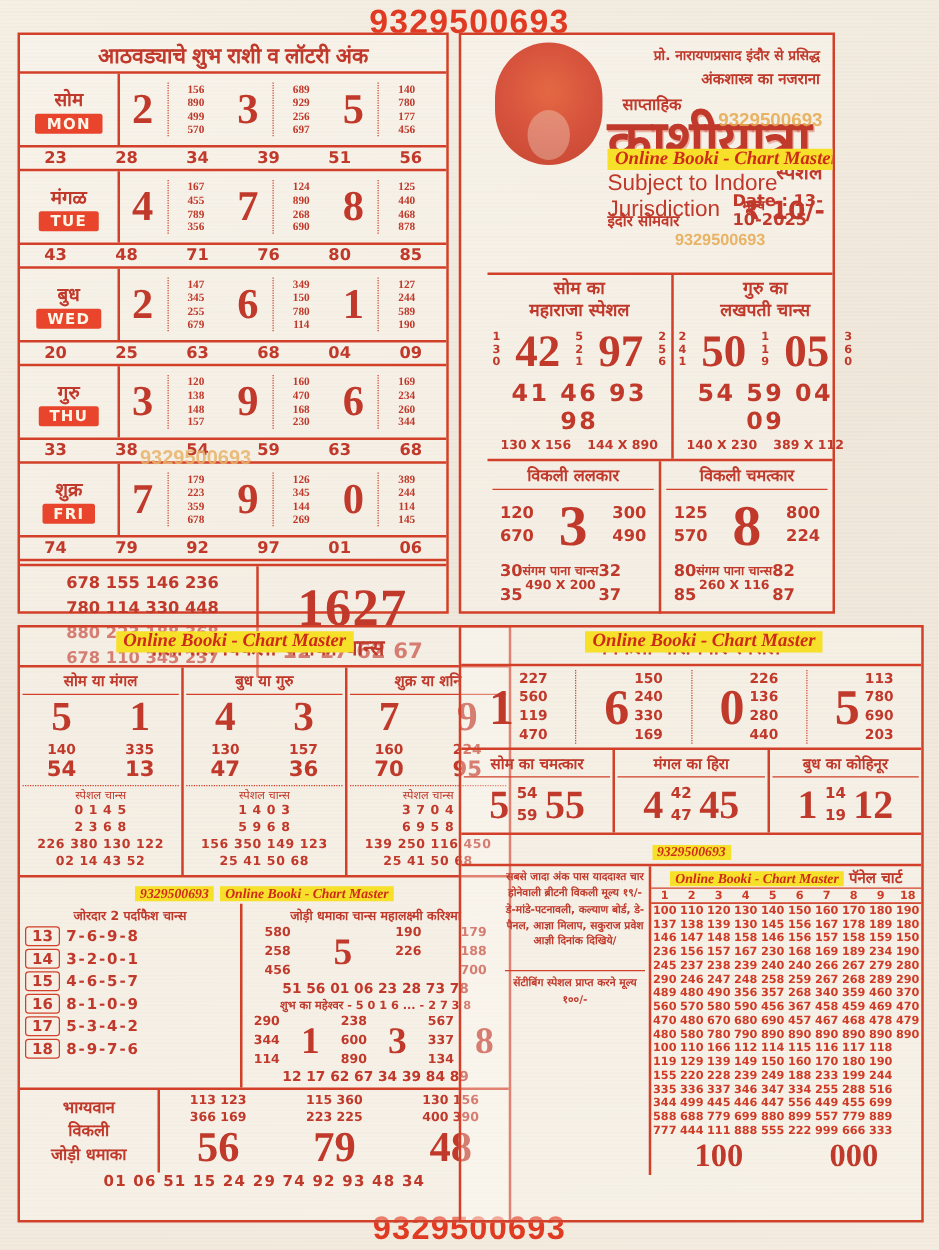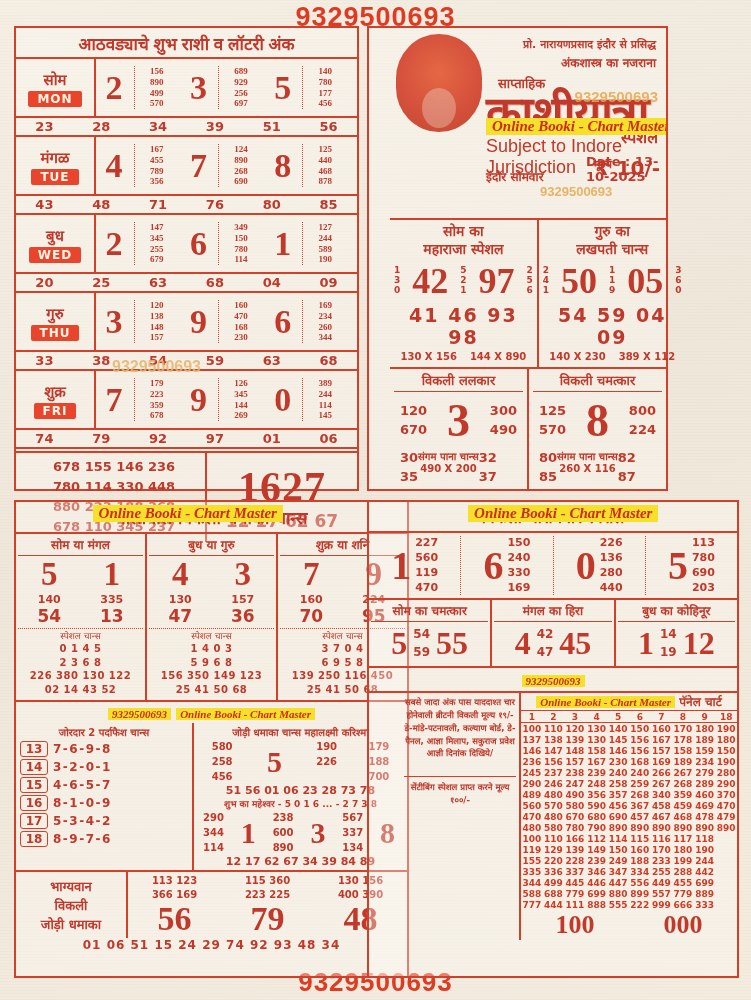--- a/index.html
+++ b/index.html
@@ -1036,21 +1036,21 @@
               </tr>
               <tr>
                 <td>335</td>
                 <td>336</td>
                 <td>337</td>
                 <td>346</td>
                 <td>347</td>
                 <td>334</td>
                 <td>255</td>
                 <td>288</td>
-                <td>442</td>
+                <td>516</td>
               </tr>
               <tr>
                 <td>344</td>
                 <td>499</td>
                 <td>445</td>
                 <td>446</td>
                 <td>447</td>
                 <td>556</td>
                 <td>449</td>
                 <td>455</td>

